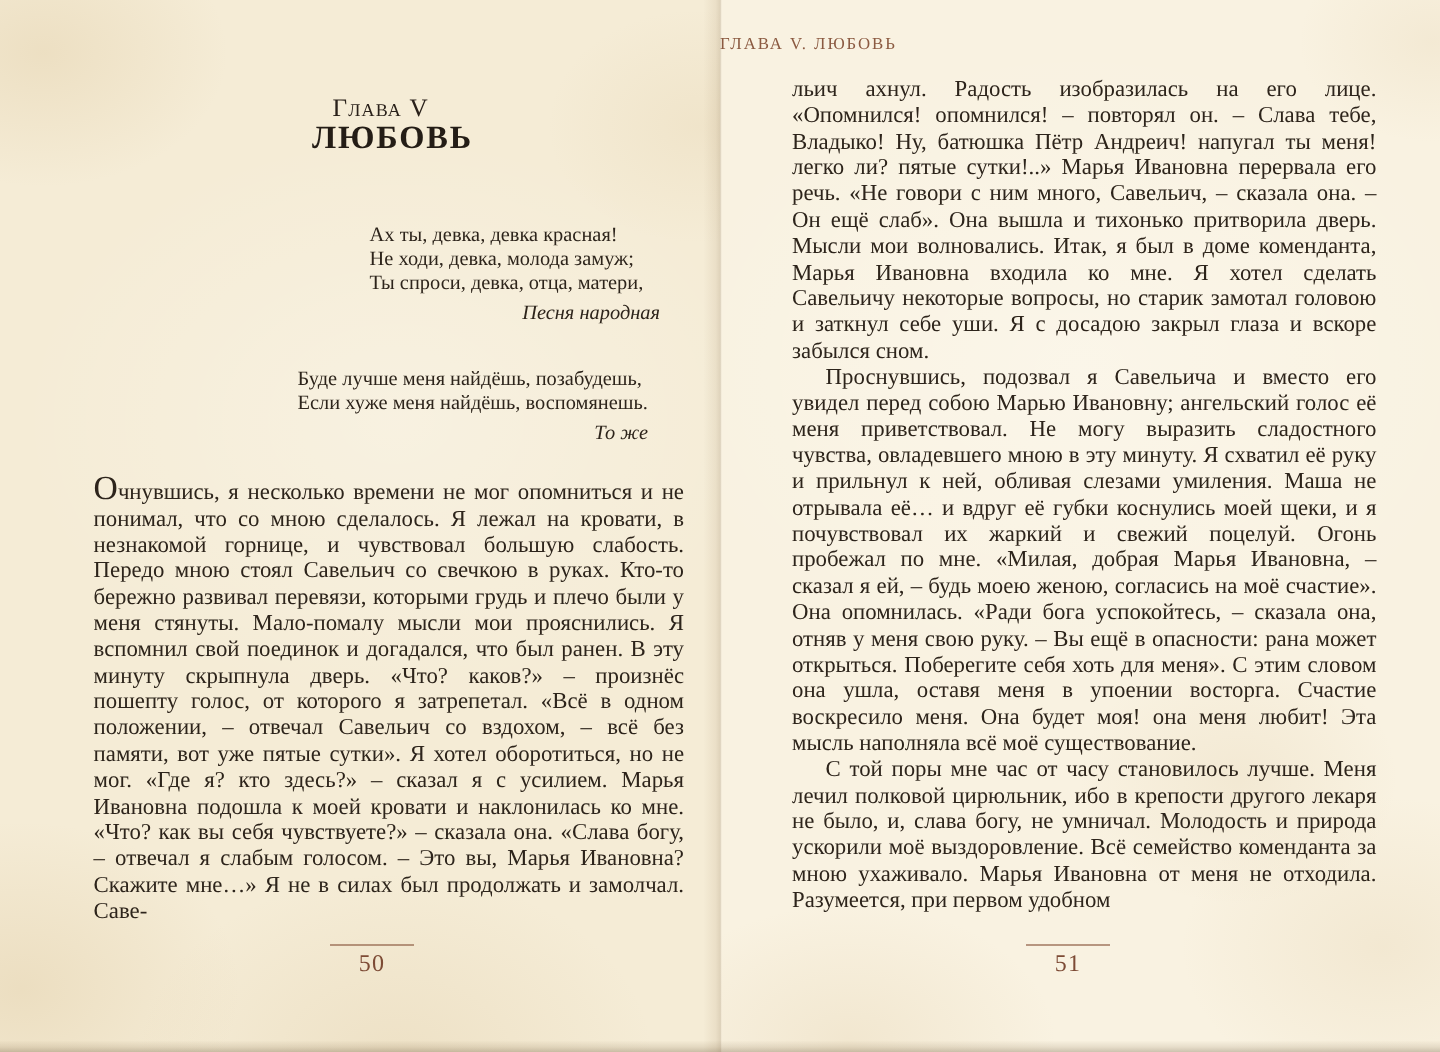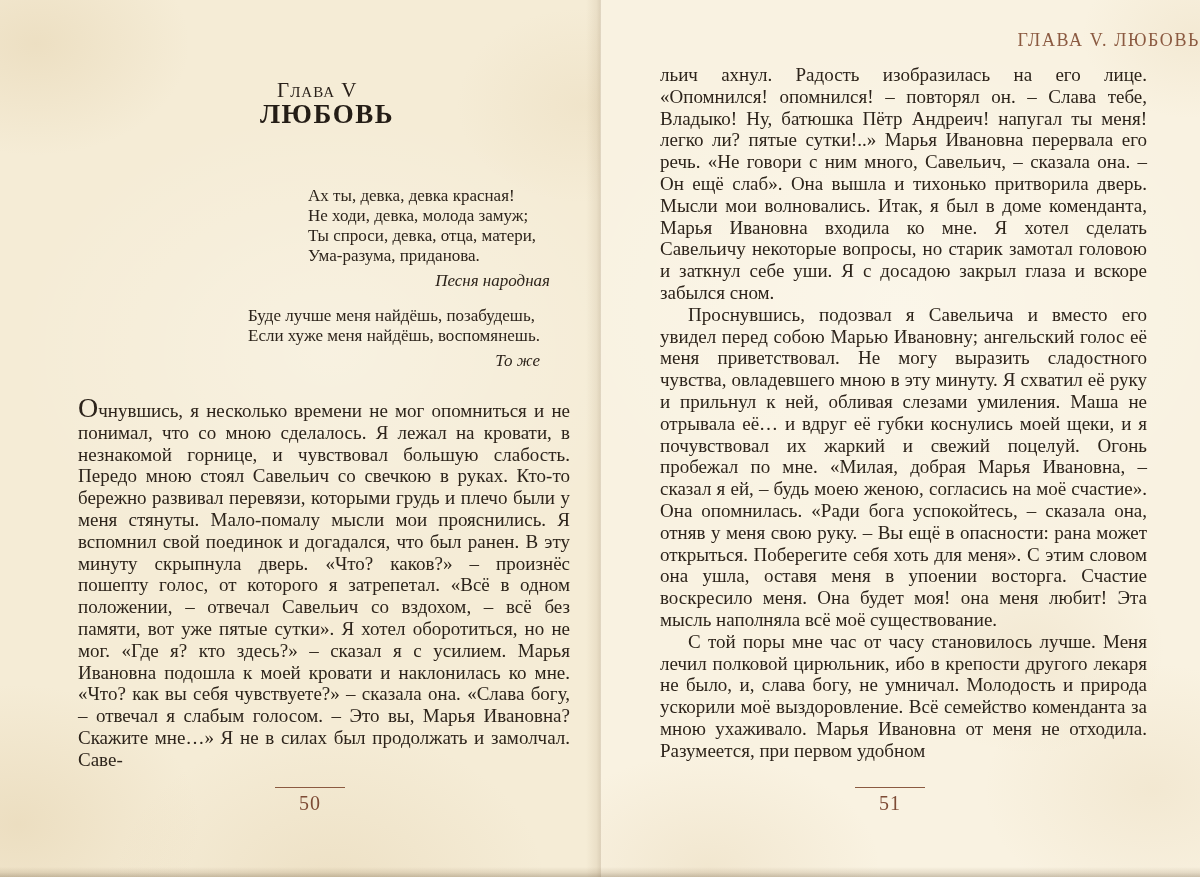--- a/index.html
+++ b/index.html
@@ -66,22 +66,22 @@
     hyphens: auto; -webkit-hyphens: auto;
   }
   .left-body  { position: absolute; top: 400px; left: 78px;  width: 492px; }
   .right-body { position: absolute; top: 64px;  left: 60px;  width: 487px; }
   .body-copy p { margin: 0; }
   .body-copy p.indented { text-indent: 28px; }
   .drop-initial { font-size: 28px; line-height: 0; }
 
   .running-head {
     position: absolute; top: 30px; left: 0; width: 100%;
-    text-align: right;
-    font-size: 18px; letter-spacing: 1.6px; color: #8b5a41;
+    text-align: left;
+    font-size: 14px; letter-spacing: 1.6px; color: #8b5a41;
   }
 
   .folio { position: absolute; top: 787px; width: 120px; text-align: center; }
   .folio-left  { left: 250px; }
   .folio-right { left: 230px; }
   .folio-rule { display: block; width: 70px; height: 0; border-top: 1px solid #8b5a41; margin: 0 auto 4px auto; }
   .folio-number { font-size: 20px; color: #7d4b35; letter-spacing: 1px; }
 </style>
 </head>
 <body>
@@ -91,21 +91,20 @@
   <section class="page page-left">
 
     <div class="chapter-label">Глава V</div>
 
     <h1 class="chapter-title">ЛЮБОВЬ</h1>
 
     <div class="epigraph epigraph-1">
       <div>Ах ты, девка, девка красная!</div>
       <div>Не ходи, девка, молода замуж;</div>
       <div>Ты спроси, девка, отца, матери,</div>
-      <div>Ума-разума, приданова.</div>
       <div class="ep-attr">Песня народная</div>
     </div>
 
     <div class="epigraph epigraph-2">
       <div>Буде лучше меня найдёшь, позабудешь,</div>
       <div>Если хуже меня найдёшь, воспомянешь.</div>
       <div class="ep-attr">То же</div>
     </div>
 
     <div class="body-copy left-body">

